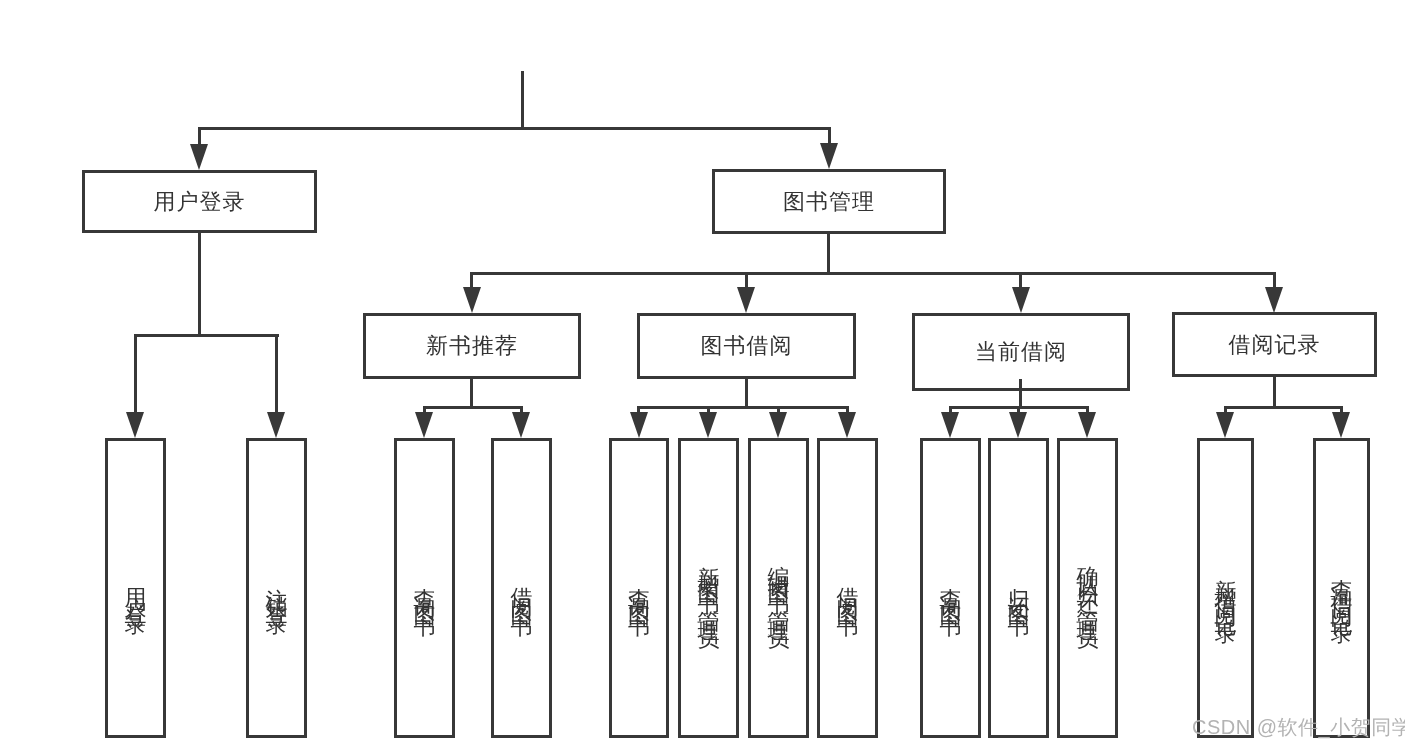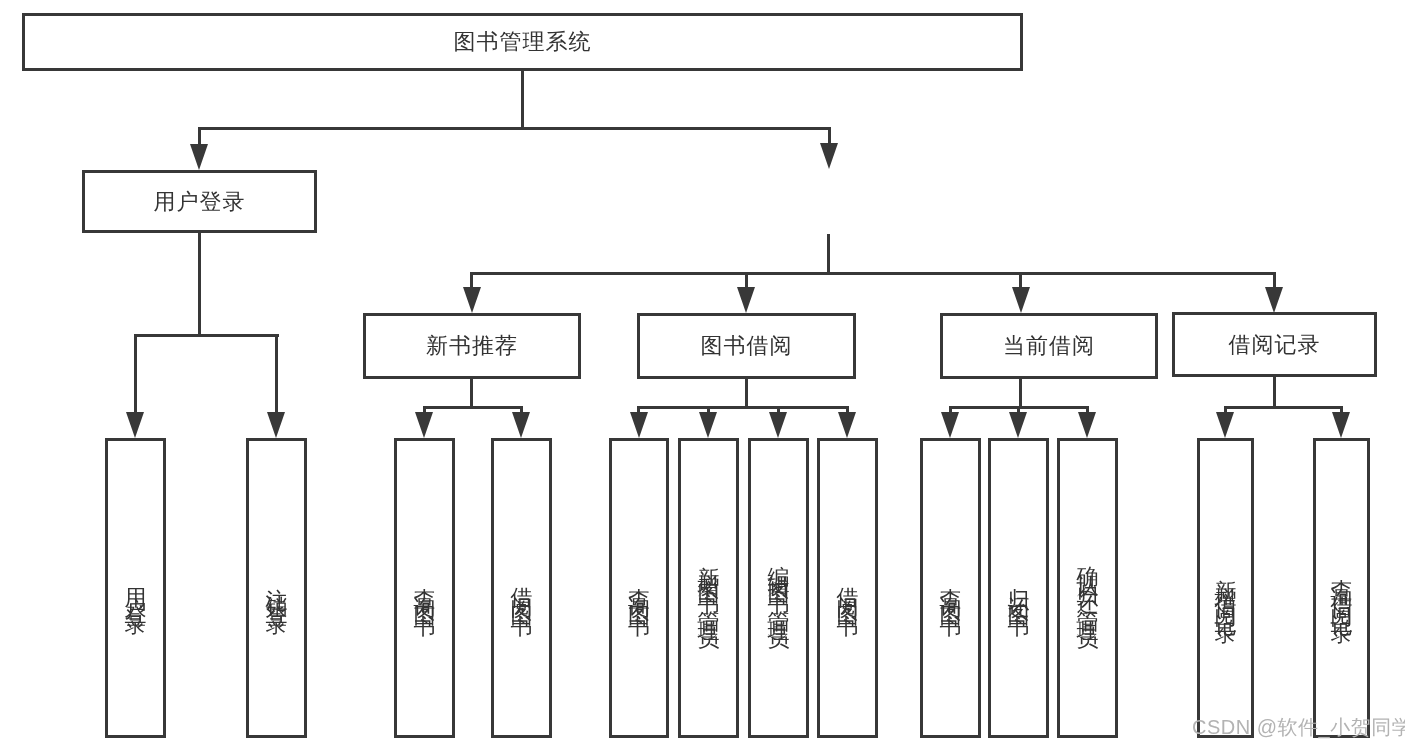--- a/index.html
+++ b/index.html
@@ -27,33 +27,33 @@
   .watermark{
     position:absolute;left:1192px;top:714px;font-size:20px;color:#b3b3b3;
     white-space:nowrap;z-index:5;letter-spacing:0.5px;
   }
 </style>
 </head>
 <body>
 
 <div id="stage">
 
-  <div class="box" style="left:22px;top:13px;width:1001px;height:58px">
-    <span class="hlabel">图书管理系统</span>
-  </div>
 
   <div class="vline" style="left:521px;top:71px;height:58px"></div>
   <div class="hline" style="left:198px;top:127px;width:633px"></div>
   <div class="vline" style="left:198px;top:127px;height:22px"></div>
   <div class="arrow" style="left:190px;top:144px"></div>
   <div class="vline" style="left:828px;top:127px;height:22px"></div>
   <div class="arrow" style="left:820px;top:143px"></div>
 
   <div class="box" style="left:82px;top:170px;width:235px;height:63px">
     <span class="hlabel">用户登录</span>
+  </div>
+  <div class="box" style="left:712px;top:169px;width:234px;height:65px">
+    <span class="hlabel">图书管理</span>
   </div>
 
   <div class="vline" style="left:198px;top:233px;height:103px"></div>
   <div class="hline" style="left:134px;top:334px;width:145px"></div>
   <div class="vline" style="left:134px;top:334px;height:82px"></div>
   <div class="arrow" style="left:126px;top:412px"></div>
   <div class="vline" style="left:275px;top:334px;height:82px"></div>
   <div class="arrow" style="left:267px;top:412px"></div>
 
   <div class="vline" style="left:827px;top:234px;height:40px"></div>
@@ -66,21 +66,21 @@
   <div class="arrow" style="left:1012px;top:287px"></div>
   <div class="vline" style="left:1273px;top:272px;height:16px"></div>
   <div class="arrow" style="left:1265px;top:287px"></div>
 
   <div class="box" style="left:637px;top:313px;width:219px;height:66px">
     <span class="hlabel">图书借阅</span>
   </div>
   <div class="box" style="left:363px;top:313px;width:218px;height:66px">
     <span class="hlabel">新书推荐</span>
   </div>
-  <div class="box" style="left:940px;top:313px;width:218px;height:66px">
+  <div class="box" style="left:912px;top:313px;width:218px;height:78px">
     <span class="hlabel">当前借阅</span>
   </div>
   <div class="box" style="left:1172px;top:312px;width:205px;height:65px">
     <span class="hlabel">借阅记录</span>
   </div>
 
   <div class="vline" style="left:470px;top:379px;height:29px"></div>
   <div class="hline" style="left:423px;top:406px;width:100px"></div>
   <div class="vline" style="left:423px;top:406px;height:10px"></div>
   <div class="arrow" style="left:415px;top:412px"></div>

